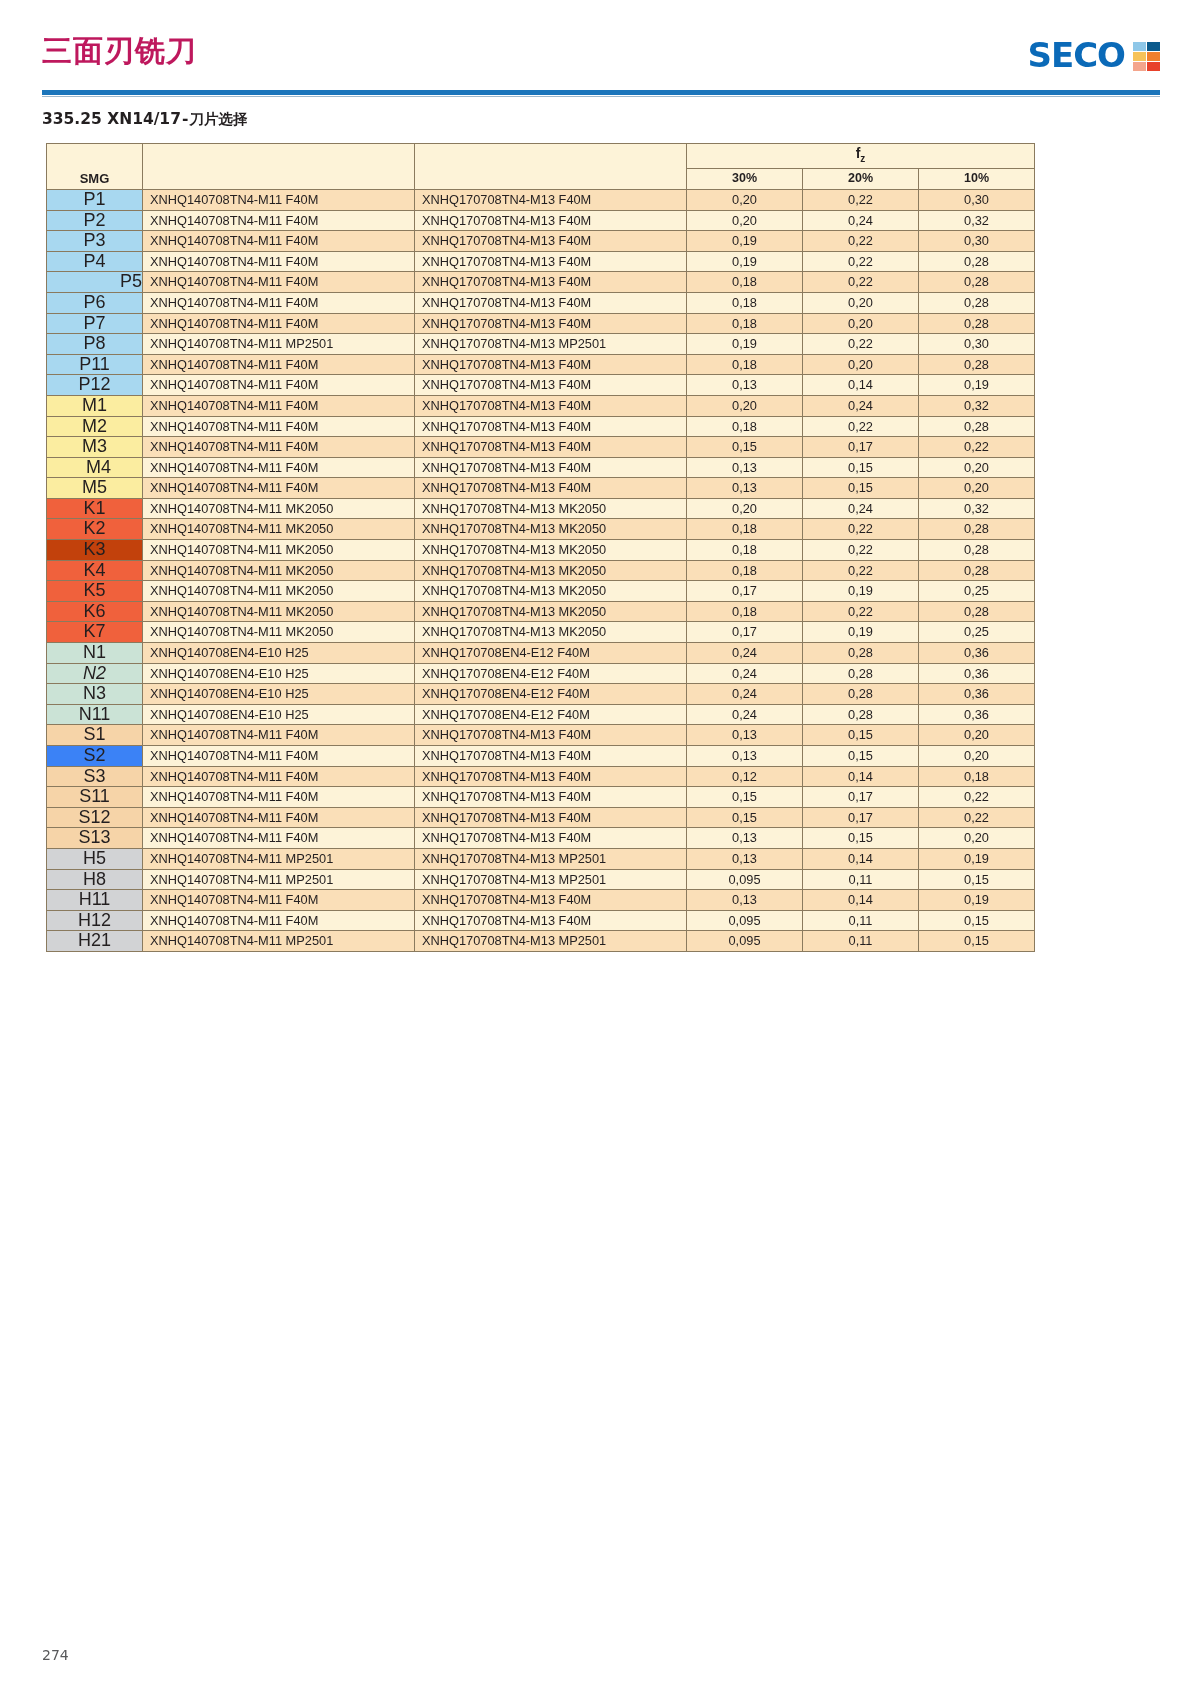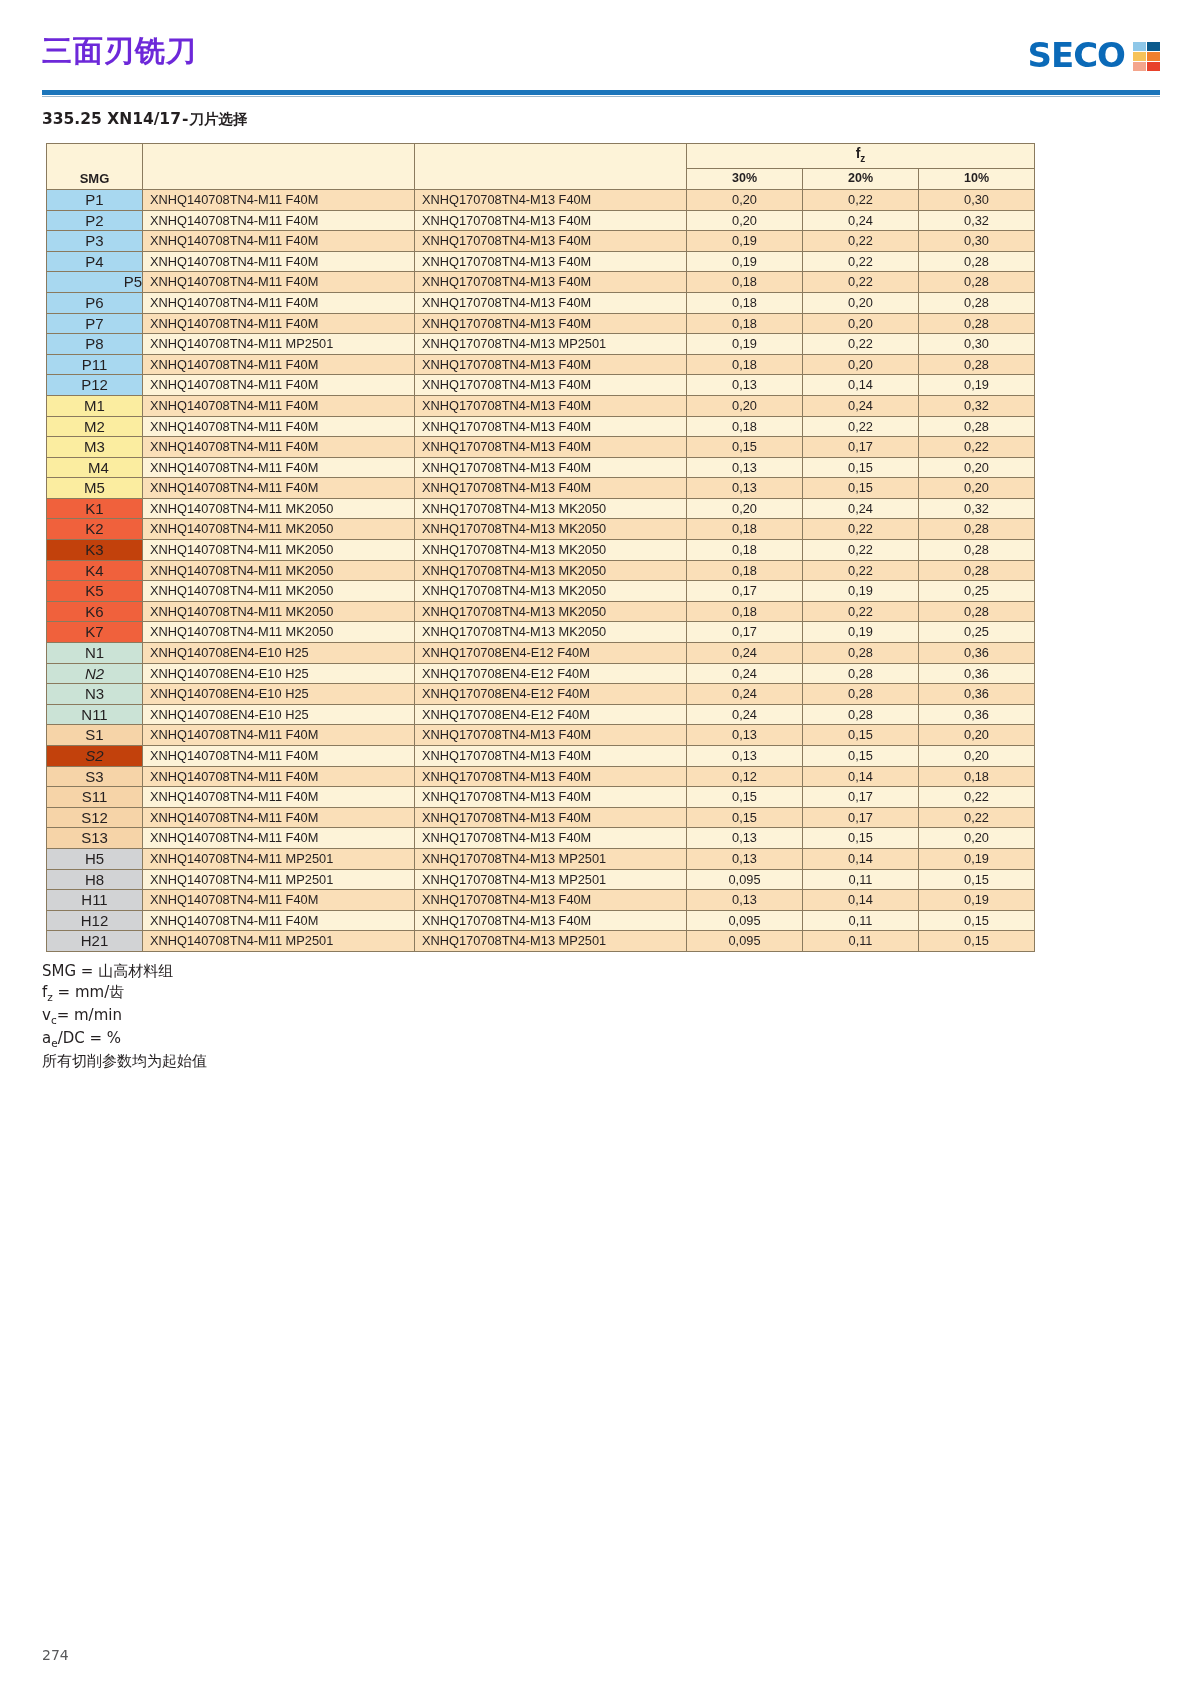--- a/index.html
+++ b/index.html
@@ -31,21 +31,21 @@
     padding: 0 40px 0 42px;
   }
   .page-title {
     position: absolute;
     left: 42px;
     top: 36px;
     font-size: 30px;
     font-weight: bold;
     letter-spacing: 1px;
     line-height: 1;
-    color: #6d28d9;
+    color: #be185d;
     font-family: "DejaVu Sans", "Liberation Sans", sans-serif;
   }
 
   
   .logo {
     position: absolute;
     right: 40px;
     top: 38px;
     display: flex;
     align-items: center;
@@ -135,21 +135,21 @@
   th.smg-head {
     height: 76px;
     vertical-align: bottom;
     font-size: 13px;
     padding-bottom: 4px;
   }
   .fzsub { font-size: 10px; vertical-align: sub; }
 
   tbody td.smg {
     text-align: center;
-    font-size: 15px;
+    font-size: 18px;
     color: #231f20;
   }
   tbody td.ins {
     text-align: left;
     padding-left: 7px;
     font-size: 12.8px;
     color: #231f20;
   }
   tbody td.val {
     text-align: center;
@@ -446,21 +446,21 @@
           </tr>
           <tr class="alt">
             <td class="smg" style="background: rgb(246, 212, 168);">S1</td>
             <td class="ins">XNHQ140708TN4-M11 F40M</td>
             <td class="ins">XNHQ170708TN4-M13 F40M</td>
             <td class="val">0,13</td>
             <td class="val">0,15</td>
             <td class="val">0,20</td>
           </tr>
           <tr class="norm">
-            <td class="smg" style="background: #c2410c; font-style: italic;">S2</td>
+            <td class="smg" style="background: #3b82f6;">S2</td>
             <td class="ins">XNHQ140708TN4-M11 F40M</td>
             <td class="ins">XNHQ170708TN4-M13 F40M</td>
             <td class="val">0,13</td>
             <td class="val">0,15</td>
             <td class="val">0,20</td>
           </tr>
           <tr class="alt">
             <td class="smg" style="background: rgb(246, 212, 168);">S3</td>
             <td class="ins">XNHQ140708TN4-M11 F40M</td>
             <td class="ins">XNHQ170708TN4-M13 F40M</td>
@@ -529,23 +529,16 @@
             <td class="ins">XNHQ140708TN4-M11 MP2501</td>
             <td class="ins">XNHQ170708TN4-M13 MP2501</td>
             <td class="val">0,095</td>
             <td class="val">0,11</td>
             <td class="val">0,15</td>
           </tr>
         </tbody>
     </table>
   </div>
 
-  <div class="notes">
-    <div>SMG = 山高材料组</div>
-    <div><span>f</span><span class="sub">z</span><span> = mm/齿</span></div>
-    <div><span>v</span><span class="sub">c</span><span>= m/min</span></div>
-    <div><span>a</span><span class="sub">e</span><span>/DC = %</span></div>
-    <div>所有切削参数均为起始值</div>
-  </div>
 
   <div class="page-number">274</div>
 
 </div>
 
 </body></html>

